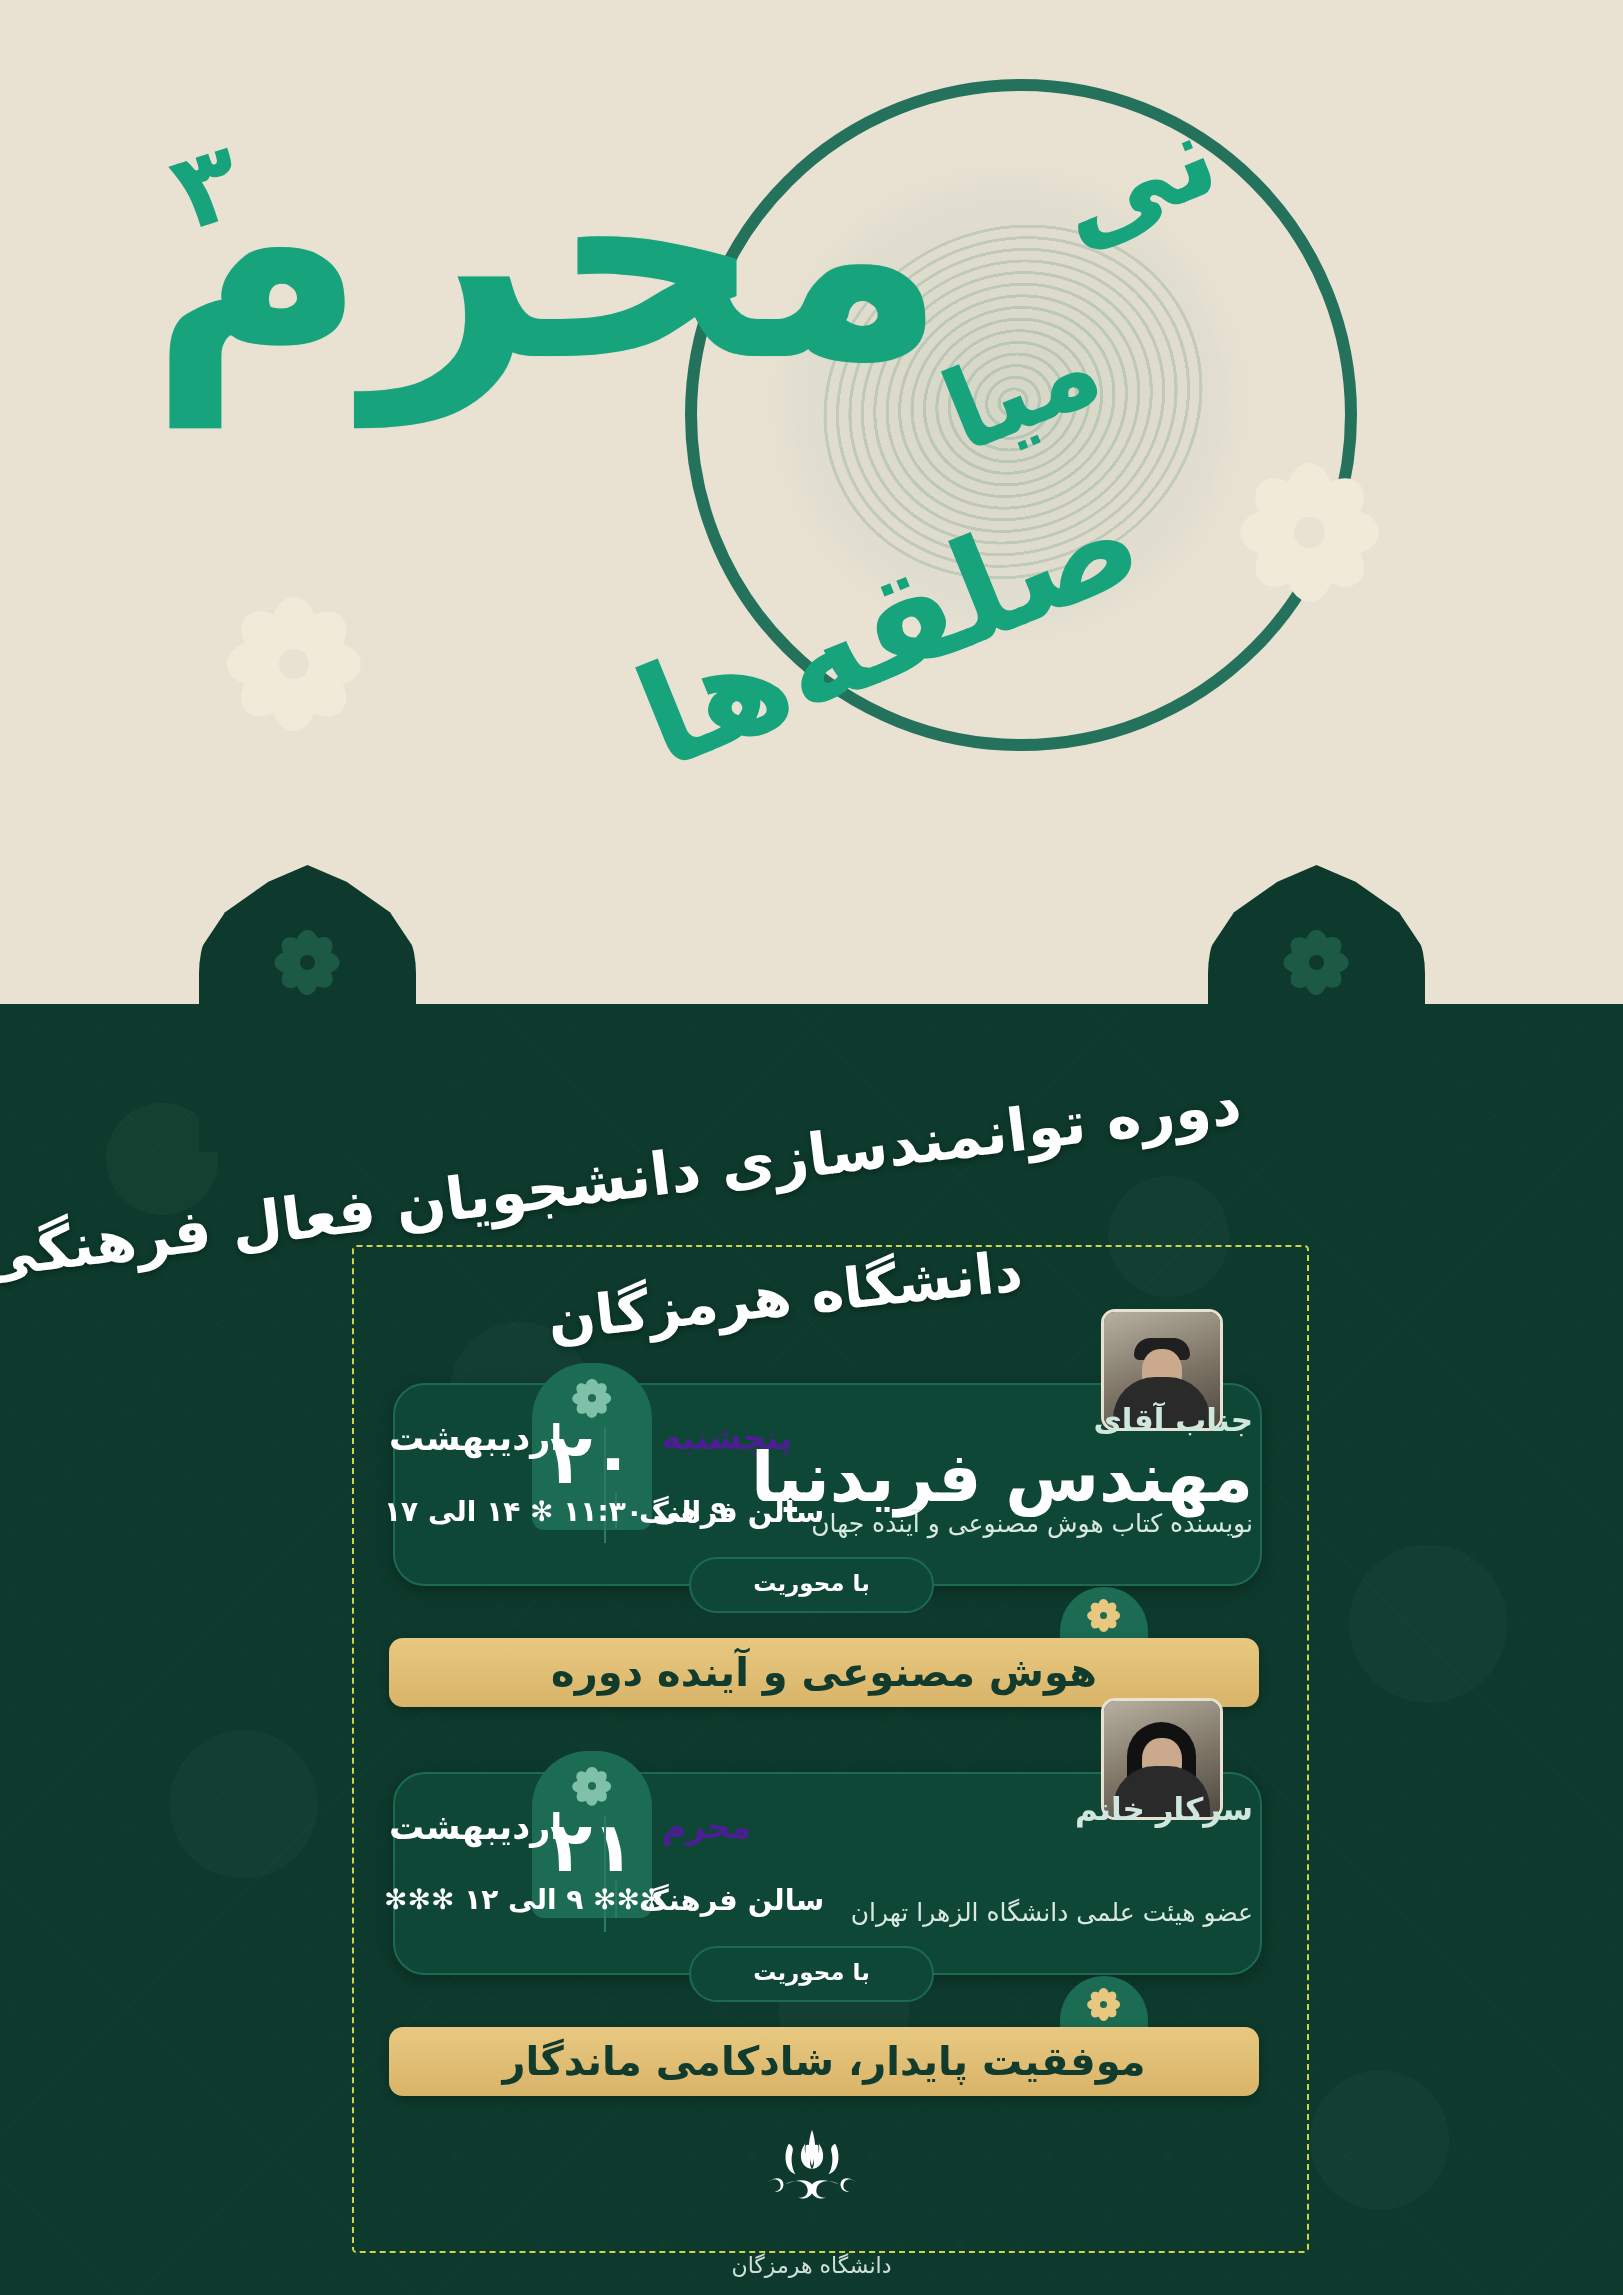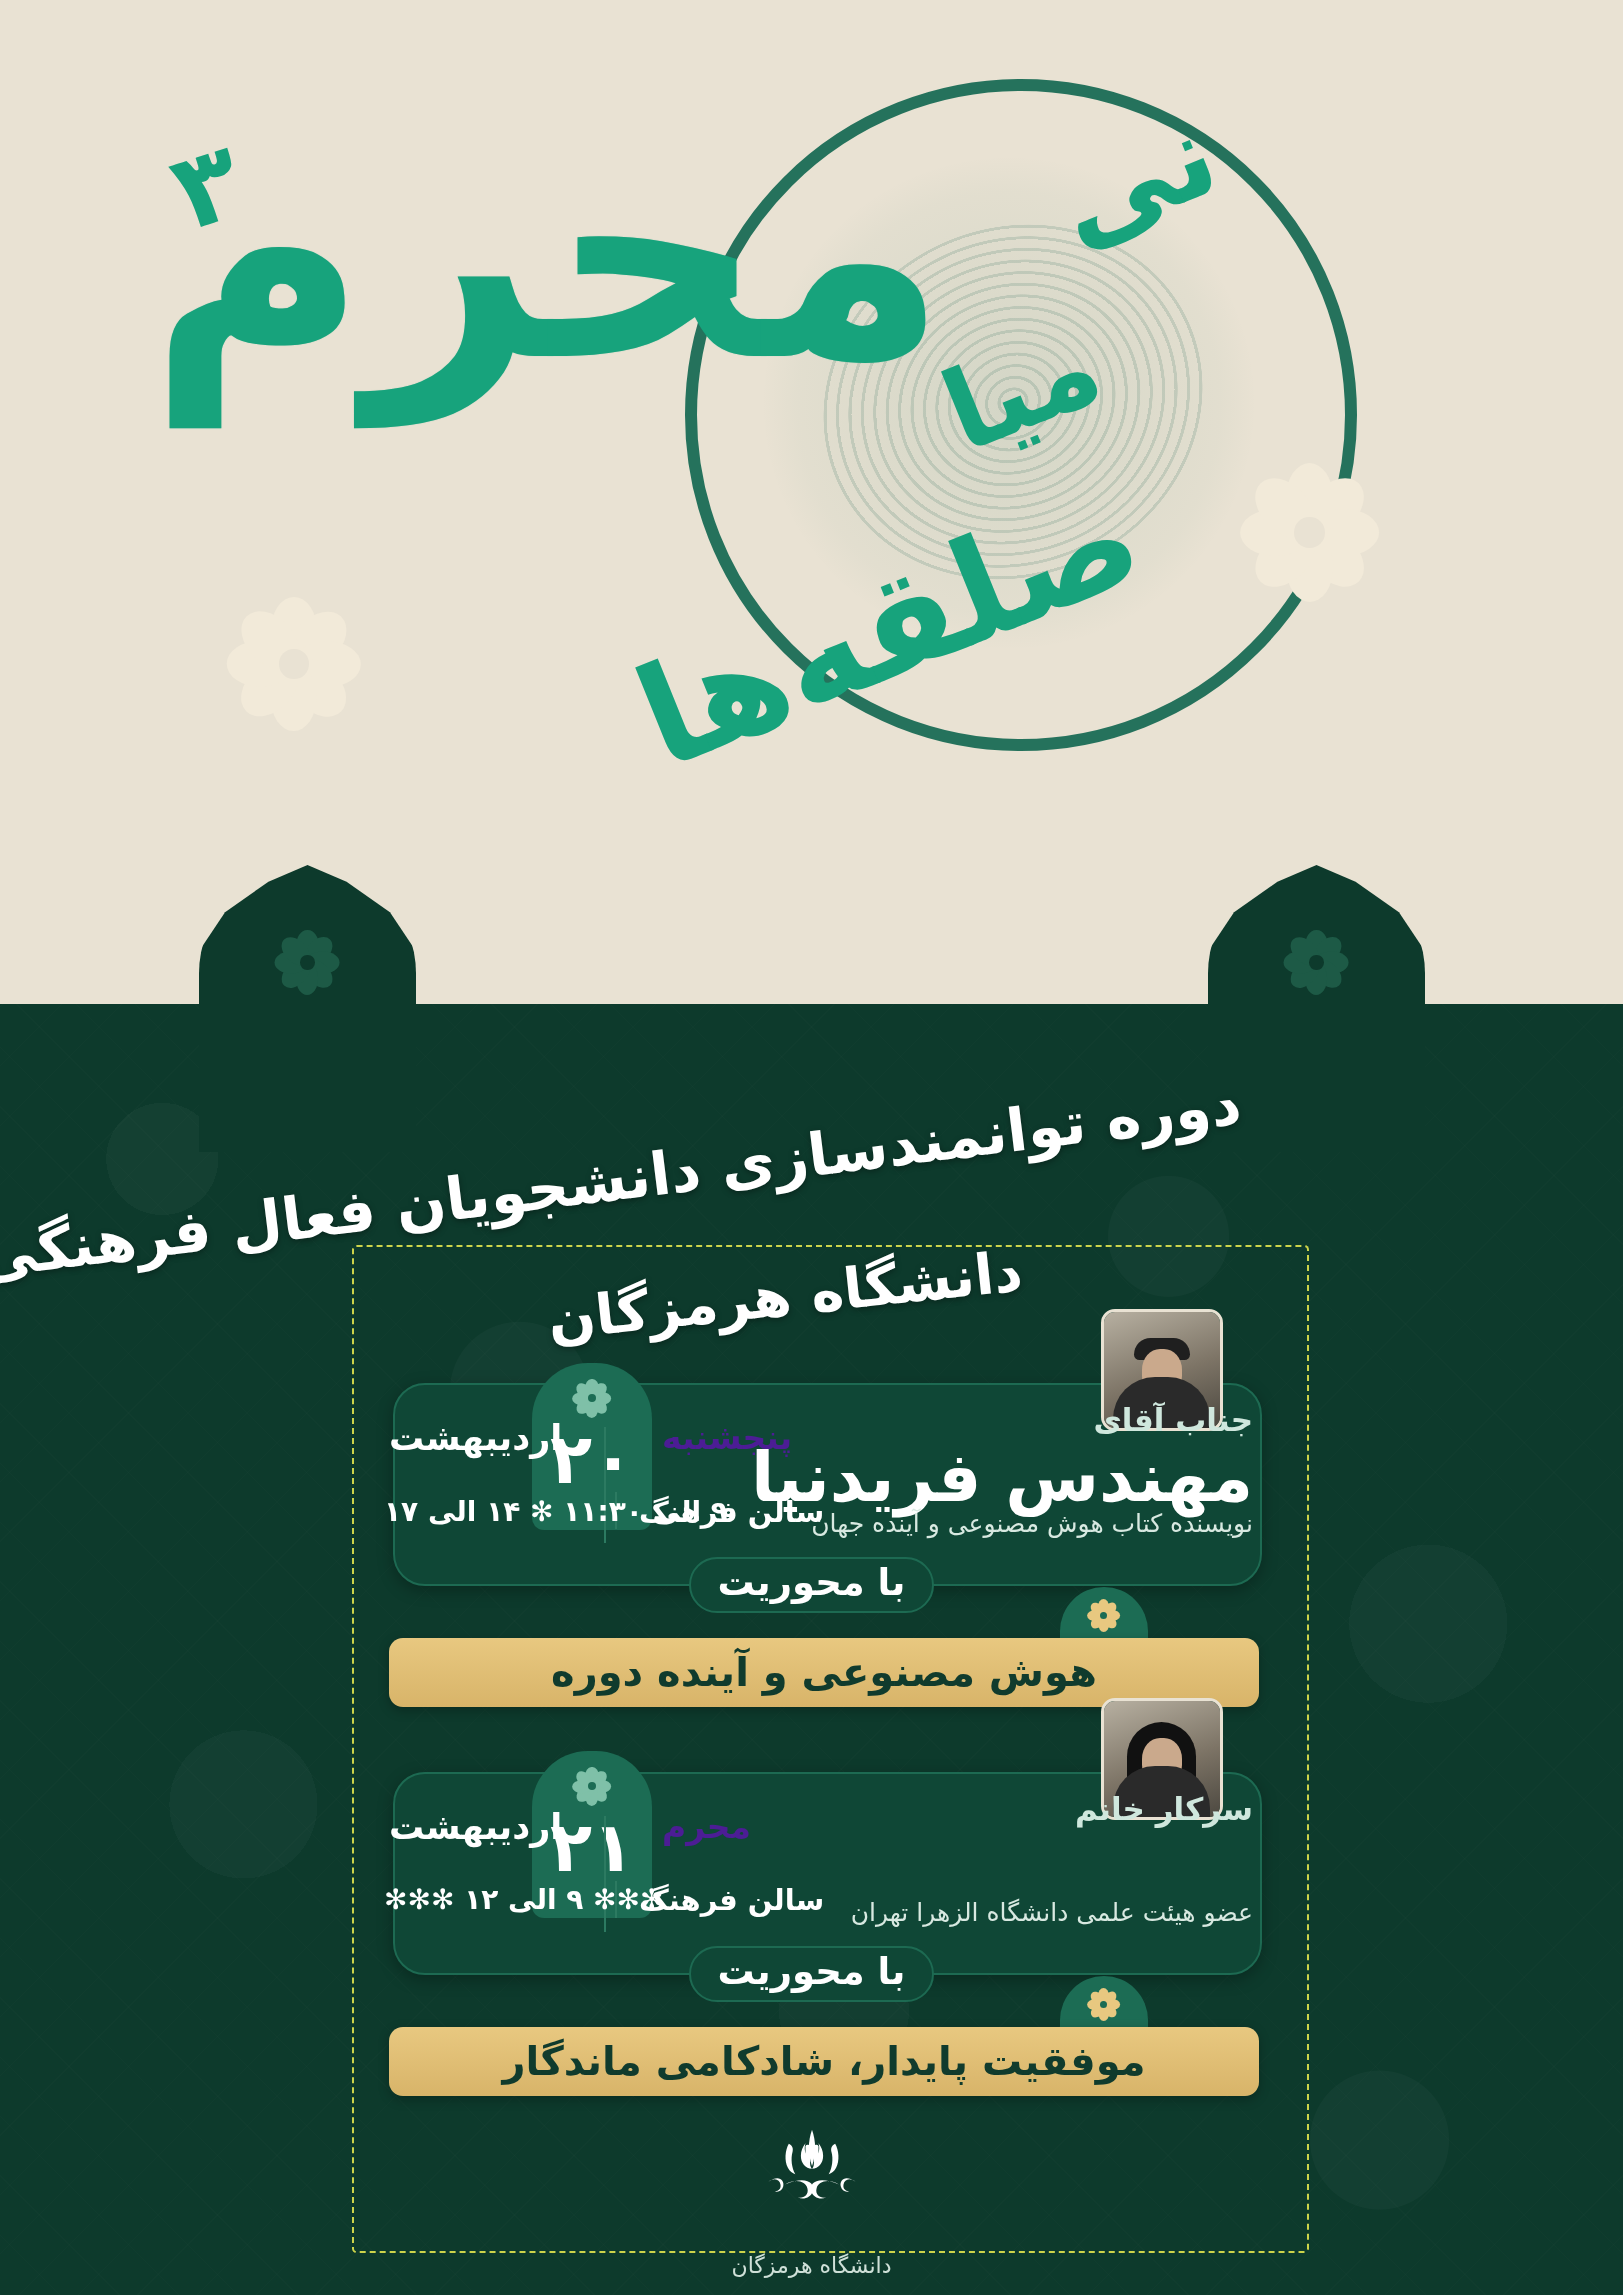--- a/index.html
+++ b/index.html
@@ -408,21 +408,21 @@
   
   .pill-axis {
     position: absolute;
     width: 241px;
     height: 52px;
     background: #0f4736;
     border: 2.3px solid #1d6a52;
     border-radius: 28px;
     text-align: center;
     line-height: 48px;
-    font-size: 37px;
+    font-size: 23px;
     font-weight: bold;
     color: #ffffff;
   }
   .ax1 { left: 689px; top: 1557px; }
   .ax2 { left: 689px; top: 1946px; }
 
   
   .topic-bar {
     position: absolute;
     width: 870px;

